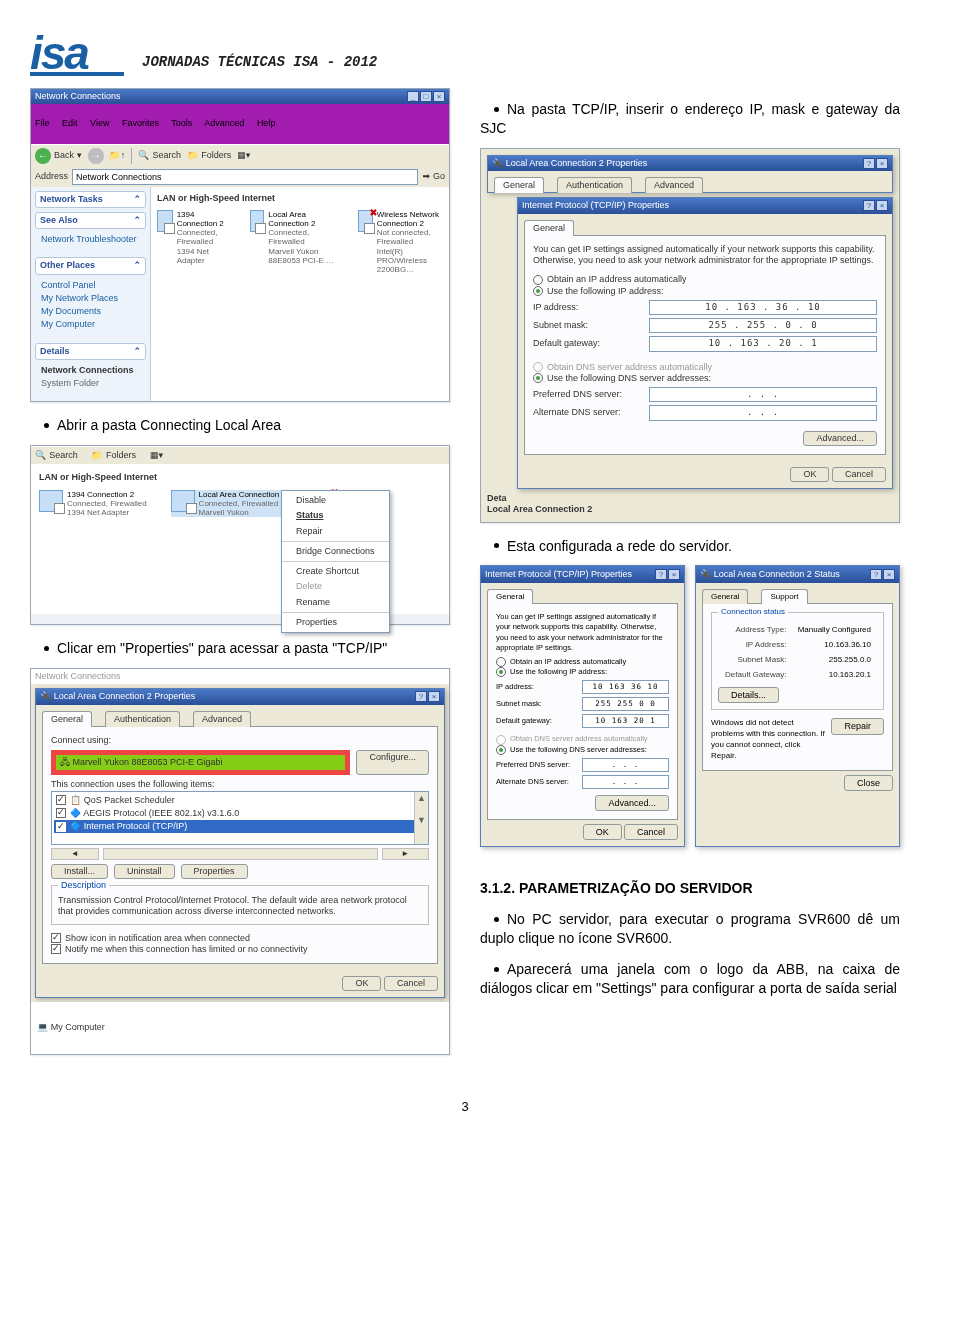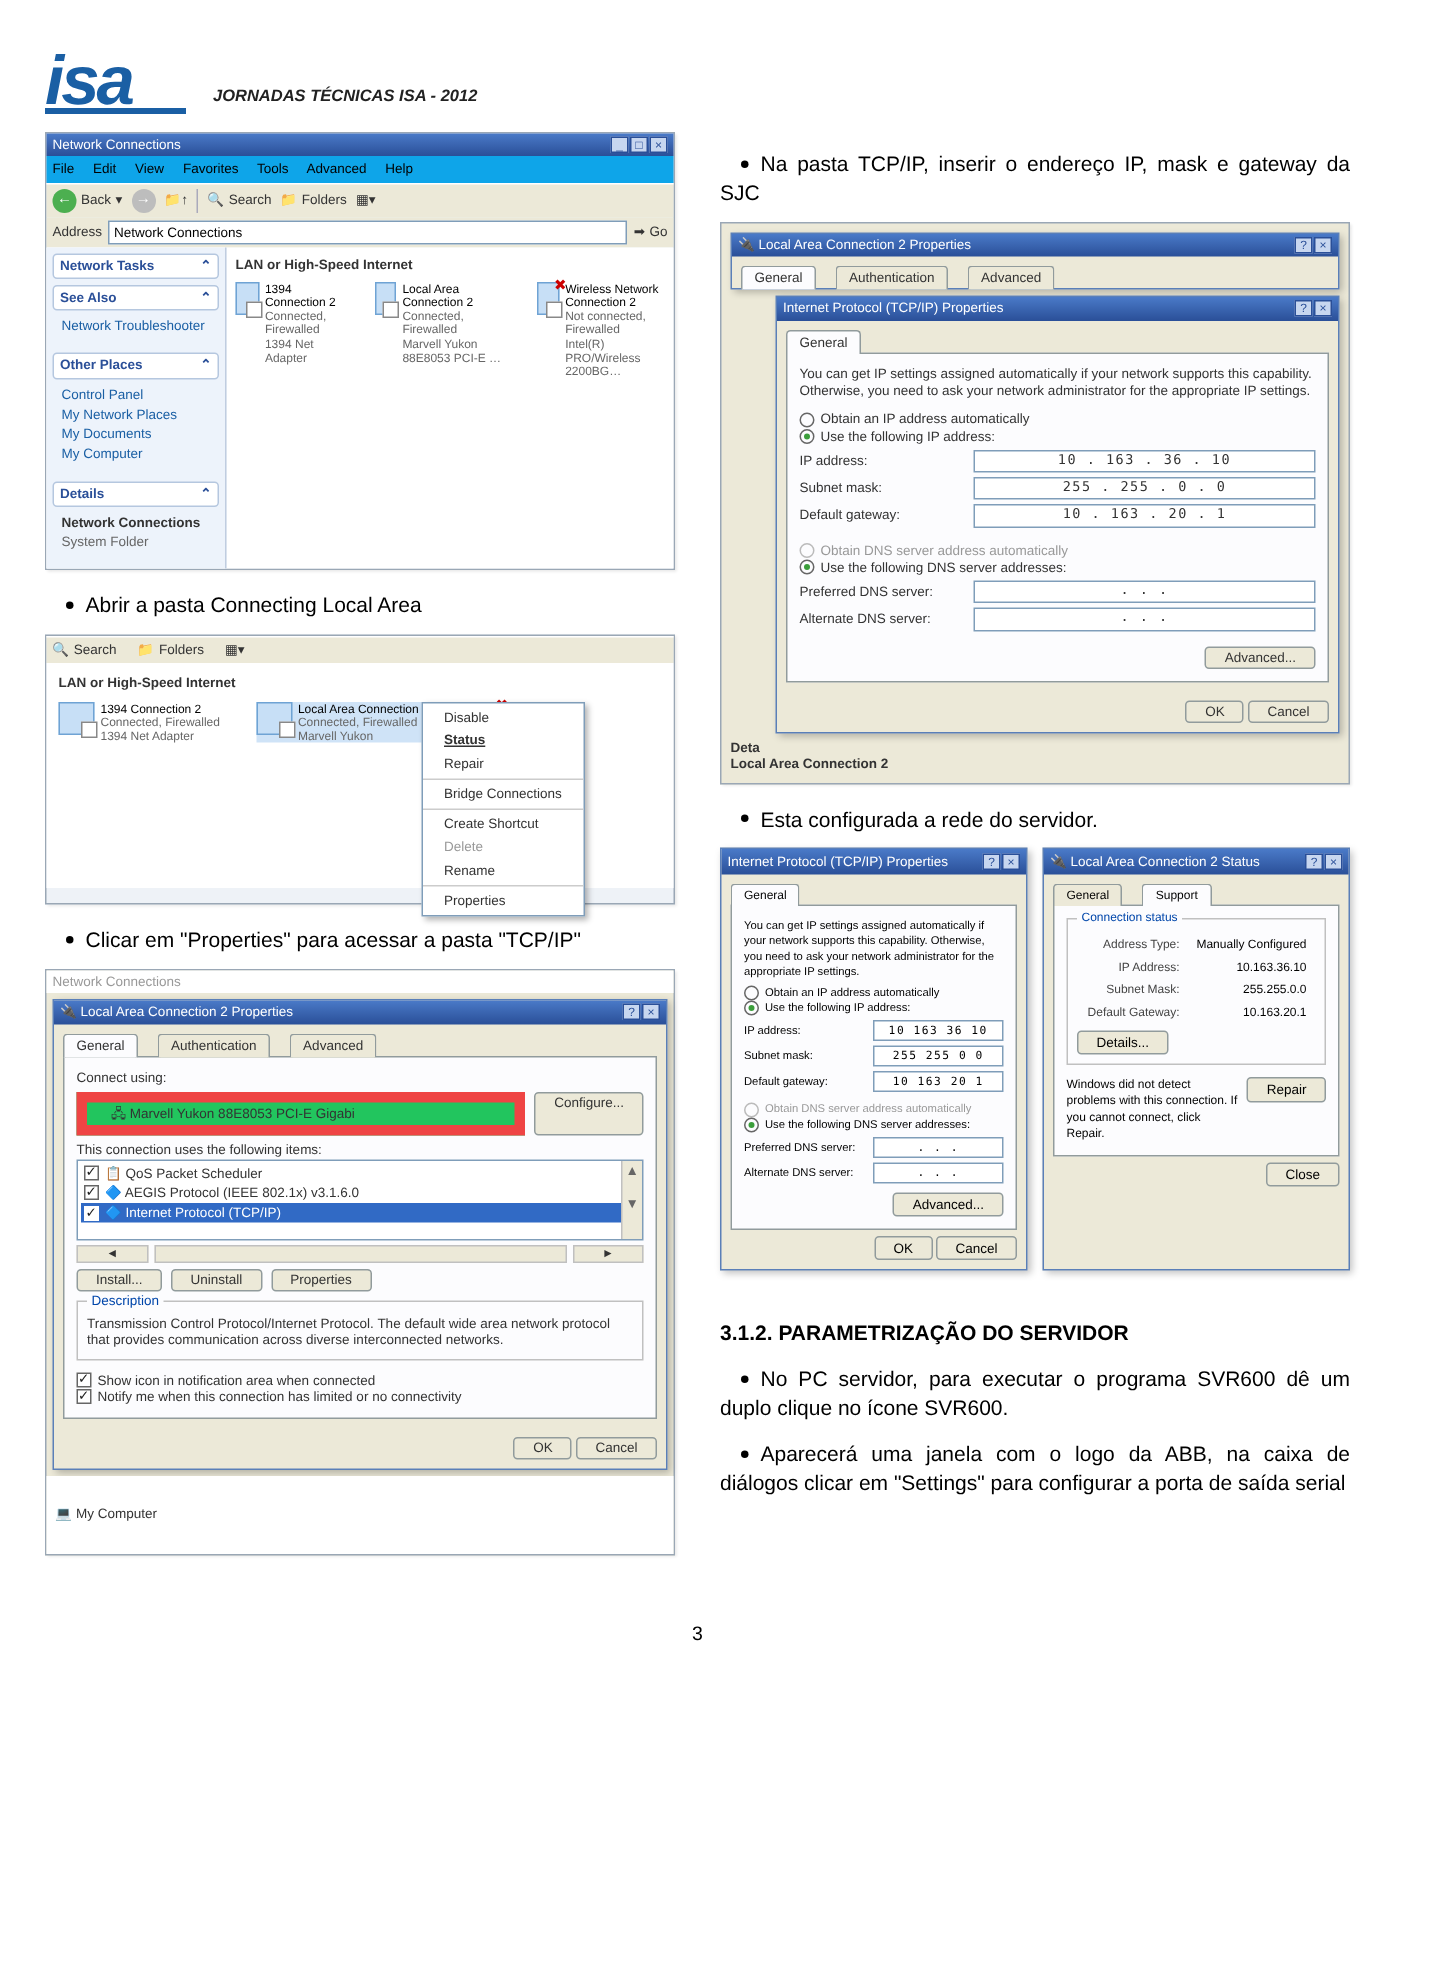--- a/index.html
+++ b/index.html
@@ -34,25 +34,26 @@
     color: #1a5fa4;
     letter-spacing: -2px;
   }
   .logo-underline {
     height: 4px;
     background: #1a5fa4;
     width: 94px;
     margin-top: -4px;
   }
   .header-title {
-    font-size: 11px;
+    font-size: 14px;
     font-weight: bold;
     font-style: italic;
     color: #222;
     padding-bottom: 6px;
+    font-family: Liberation Mono, monospace;
   }
   .columns {
     display: flex;
     gap: 30px;
     margin-top: 12px;
   }
   .col {
     flex: 1;
     min-width: 0;
     font-size: 14px;
@@ -89,22 +90,22 @@
     justify-content: space-between;
     align-items: center;
   }
   .win-titlebar .btns span {
     display:inline-block; width:12px; height:11px;
     background:#c7d6ef; border:1px solid #2a4f98;
     margin-left:1px; text-align:center; color:#2a4f98;
     font-size:8px; line-height:9px;
   }
   .menubar {
-    background:#0ea5e9;
-    padding:3px 4px;
+    background:#a21caf;
+    padding:14px 4px;
     font-size:9px;
   }
   .menubar span{ margin-right:10px; color:#000;}
   .toolbar {
     background:#ece9d8;
     padding:3px 4px;
     border-top:1px solid #fff;
     display:flex; gap:6px; align-items:center;
   }
   .tb-btn { display:inline-flex; align-items:center; gap:3px; font-size:9px;}
@@ -362,21 +363,21 @@
           </div>
           <div class="dlg-body">
             <div class="tabs">
               <span class="tab active">General</span>
               <span class="tab">Authentication</span>
               <span class="tab">Advanced</span>
             </div>
             <div class="tab-panel">
               <div>Connect using:</div>
               <div style="display:flex;gap:6px;margin:4px 0;">
-                <div style="flex:1;border:7px solid #ef4444;background:#22c55e;padding:2px 16px;">🖧 <span>Marvell Yukon 88E8053 PCI-E Gigabi</span></div>
+                <div style="flex:1;border:5px solid #ef4444;background:#84cc16;padding:2px 4px;">🖧 <span>Marvell Yukon 88E8053 PCI-E Gigabi</span></div>
                 <span class="btn">Configure...</span>
               </div>
               <div>This connection uses the following items:</div>
               <div class="listbox">
                 <div class="scroll-hint">▲<br><br>▼</div>
                 <div><span class="chk checked"></span>📋 <span>QoS Packet Scheduler</span></div>
                 <div><span class="chk checked"></span>🔷 <span>AEGIS Protocol (IEEE 802.1x) v3.1.6.0</span></div>
                 <div class="sel"><span class="chk checked" style="border-color:#fff;"></span>🔷 <span>Internet Protocol (TCP/IP)</span></div>
               </div>
               <div style="display:flex;gap:4px;margin:3px 0 2px 0;">

